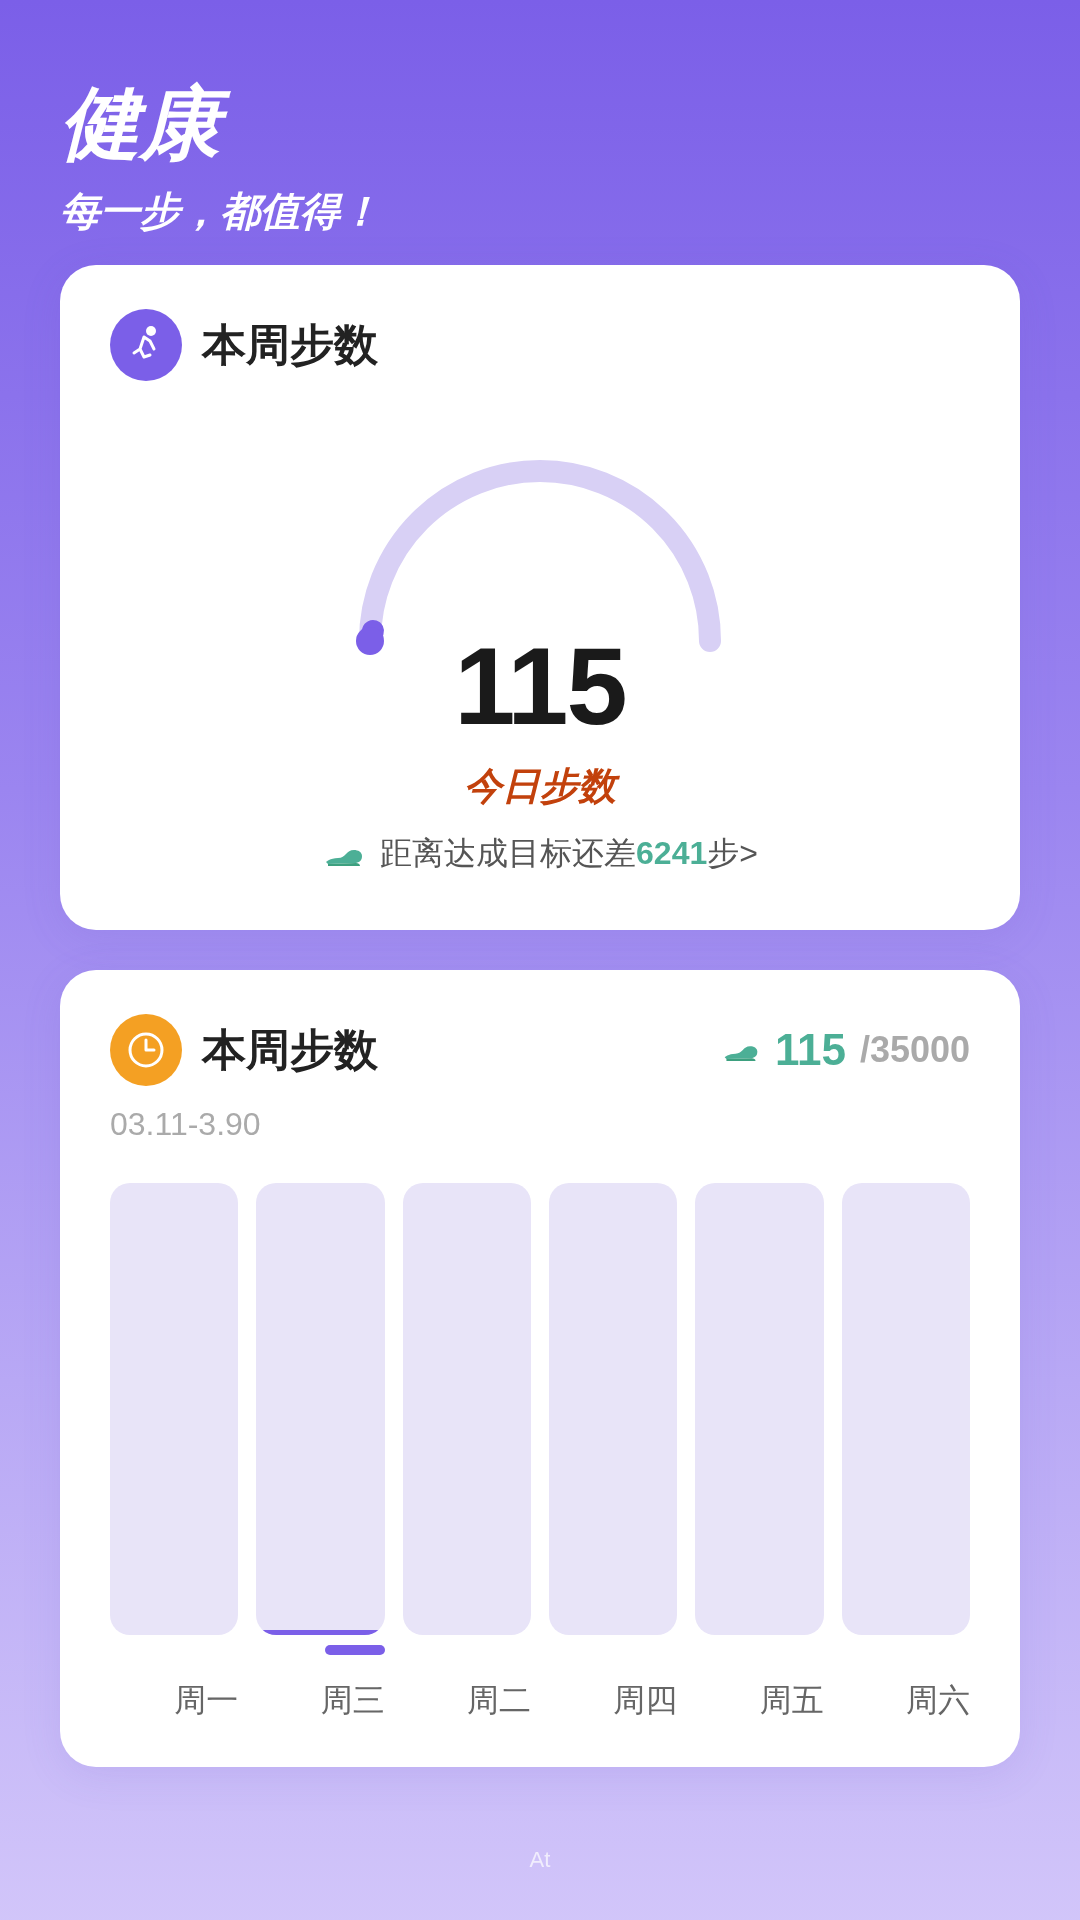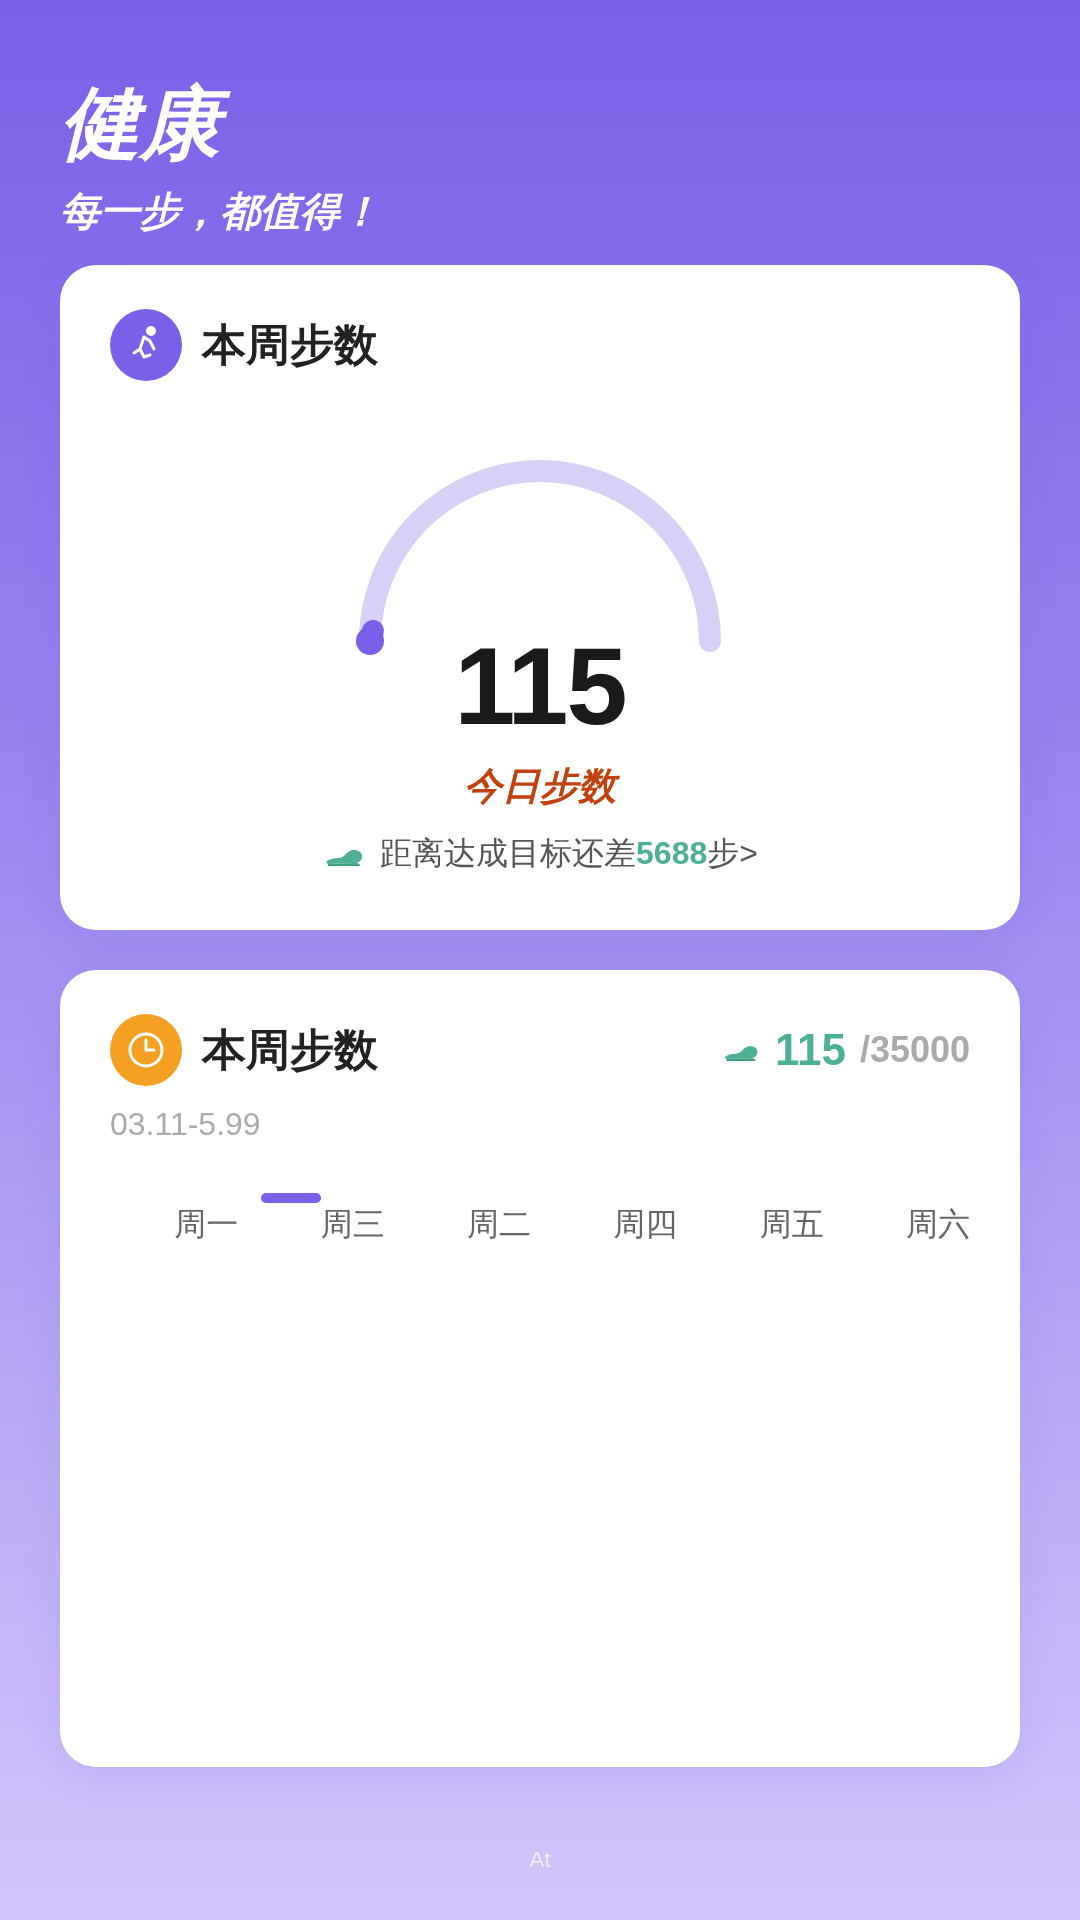--- a/index.html
+++ b/index.html
@@ -170,22 +170,22 @@
       display: flex;
       align-items: flex-end;
       justify-content: space-between;
       gap: 18px;
       height: 540px;
       padding-bottom: 0;
     }
 
     .bar-column {
       display: flex;
-      flex-direction: row;
-      align-items: flex-start;
+      flex-direction: column;
+      align-items: flex-end;
       flex: 1;
       height: 100%;
     }
 
     .bar-track {
       flex: 1;
       width: 100%;
       background: #E8E4F8;
       border-radius: 20px;
       position: relative;
@@ -265,21 +265,21 @@
       <div class="steps-number">115</div>
       <div class="steps-label">今日步数</div>
 
       <div class="steps-goal-row">
 
         <svg width="44" height="44" viewBox="0 0 44 44" fill="none">
           <path d="M4 30 C4 30 8 26 16 26 C20 26 22 24 24 22 C26 20 28 18 32 18 C36 18 40 20 40 24 C40 28 38 30 34 31 L6 32 Z" fill="#4CAF96"></path>
           <path d="M6 32 L34 31 C36 31 38 32 38 34 L6 34 Z" fill="#3DA07F"></path>
         </svg>
         <span class="steps-goal-text">
-          <span>距离达成目标还差</span><span class="steps-goal-highlight">5688</span><span>步&gt;</span>
+          <span>距离达成目标还差</span><span class="steps-goal-highlight">6241</span><span>步&gt;</span>
         </span>
       </div>
     </div>
   </div>
 
   <div class="card">
     <div class="card-header">
       <div class="card-title-row">
         <div class="card-icon-circle orange">
 
@@ -294,21 +294,21 @@
 
         <svg width="40" height="40" viewBox="0 0 44 44" fill="none">
           <path d="M4 30 C4 30 8 26 16 26 C20 26 22 24 24 22 C26 20 28 18 32 18 C36 18 40 20 40 24 C40 28 38 30 34 31 L6 32 Z" fill="#4CAF96"></path>
           <path d="M6 32 L34 31 C36 31 38 32 38 34 L6 34 Z" fill="#3DA07F"></path>
         </svg>
         <span class="weekly-steps-number">115</span>
         <span class="weekly-steps-total">/<span>35000</span></span>
       </div>
     </div>
 
-    <div class="weekly-meta">03.11-5.99</div>
+    <div class="weekly-meta">03.11-3.90</div>
 
     <div class="bar-chart" id="bar-chart">
     <div class="bar-column">
           <div class="bar-track"></div>
           <div style="height: 24px;"></div>
           <div class="bar-label">周一</div>
         </div>
         <div class="bar-column">
           <div class="bar-track">
             <div class="bar-fill" style="height: 1%;"></div>

